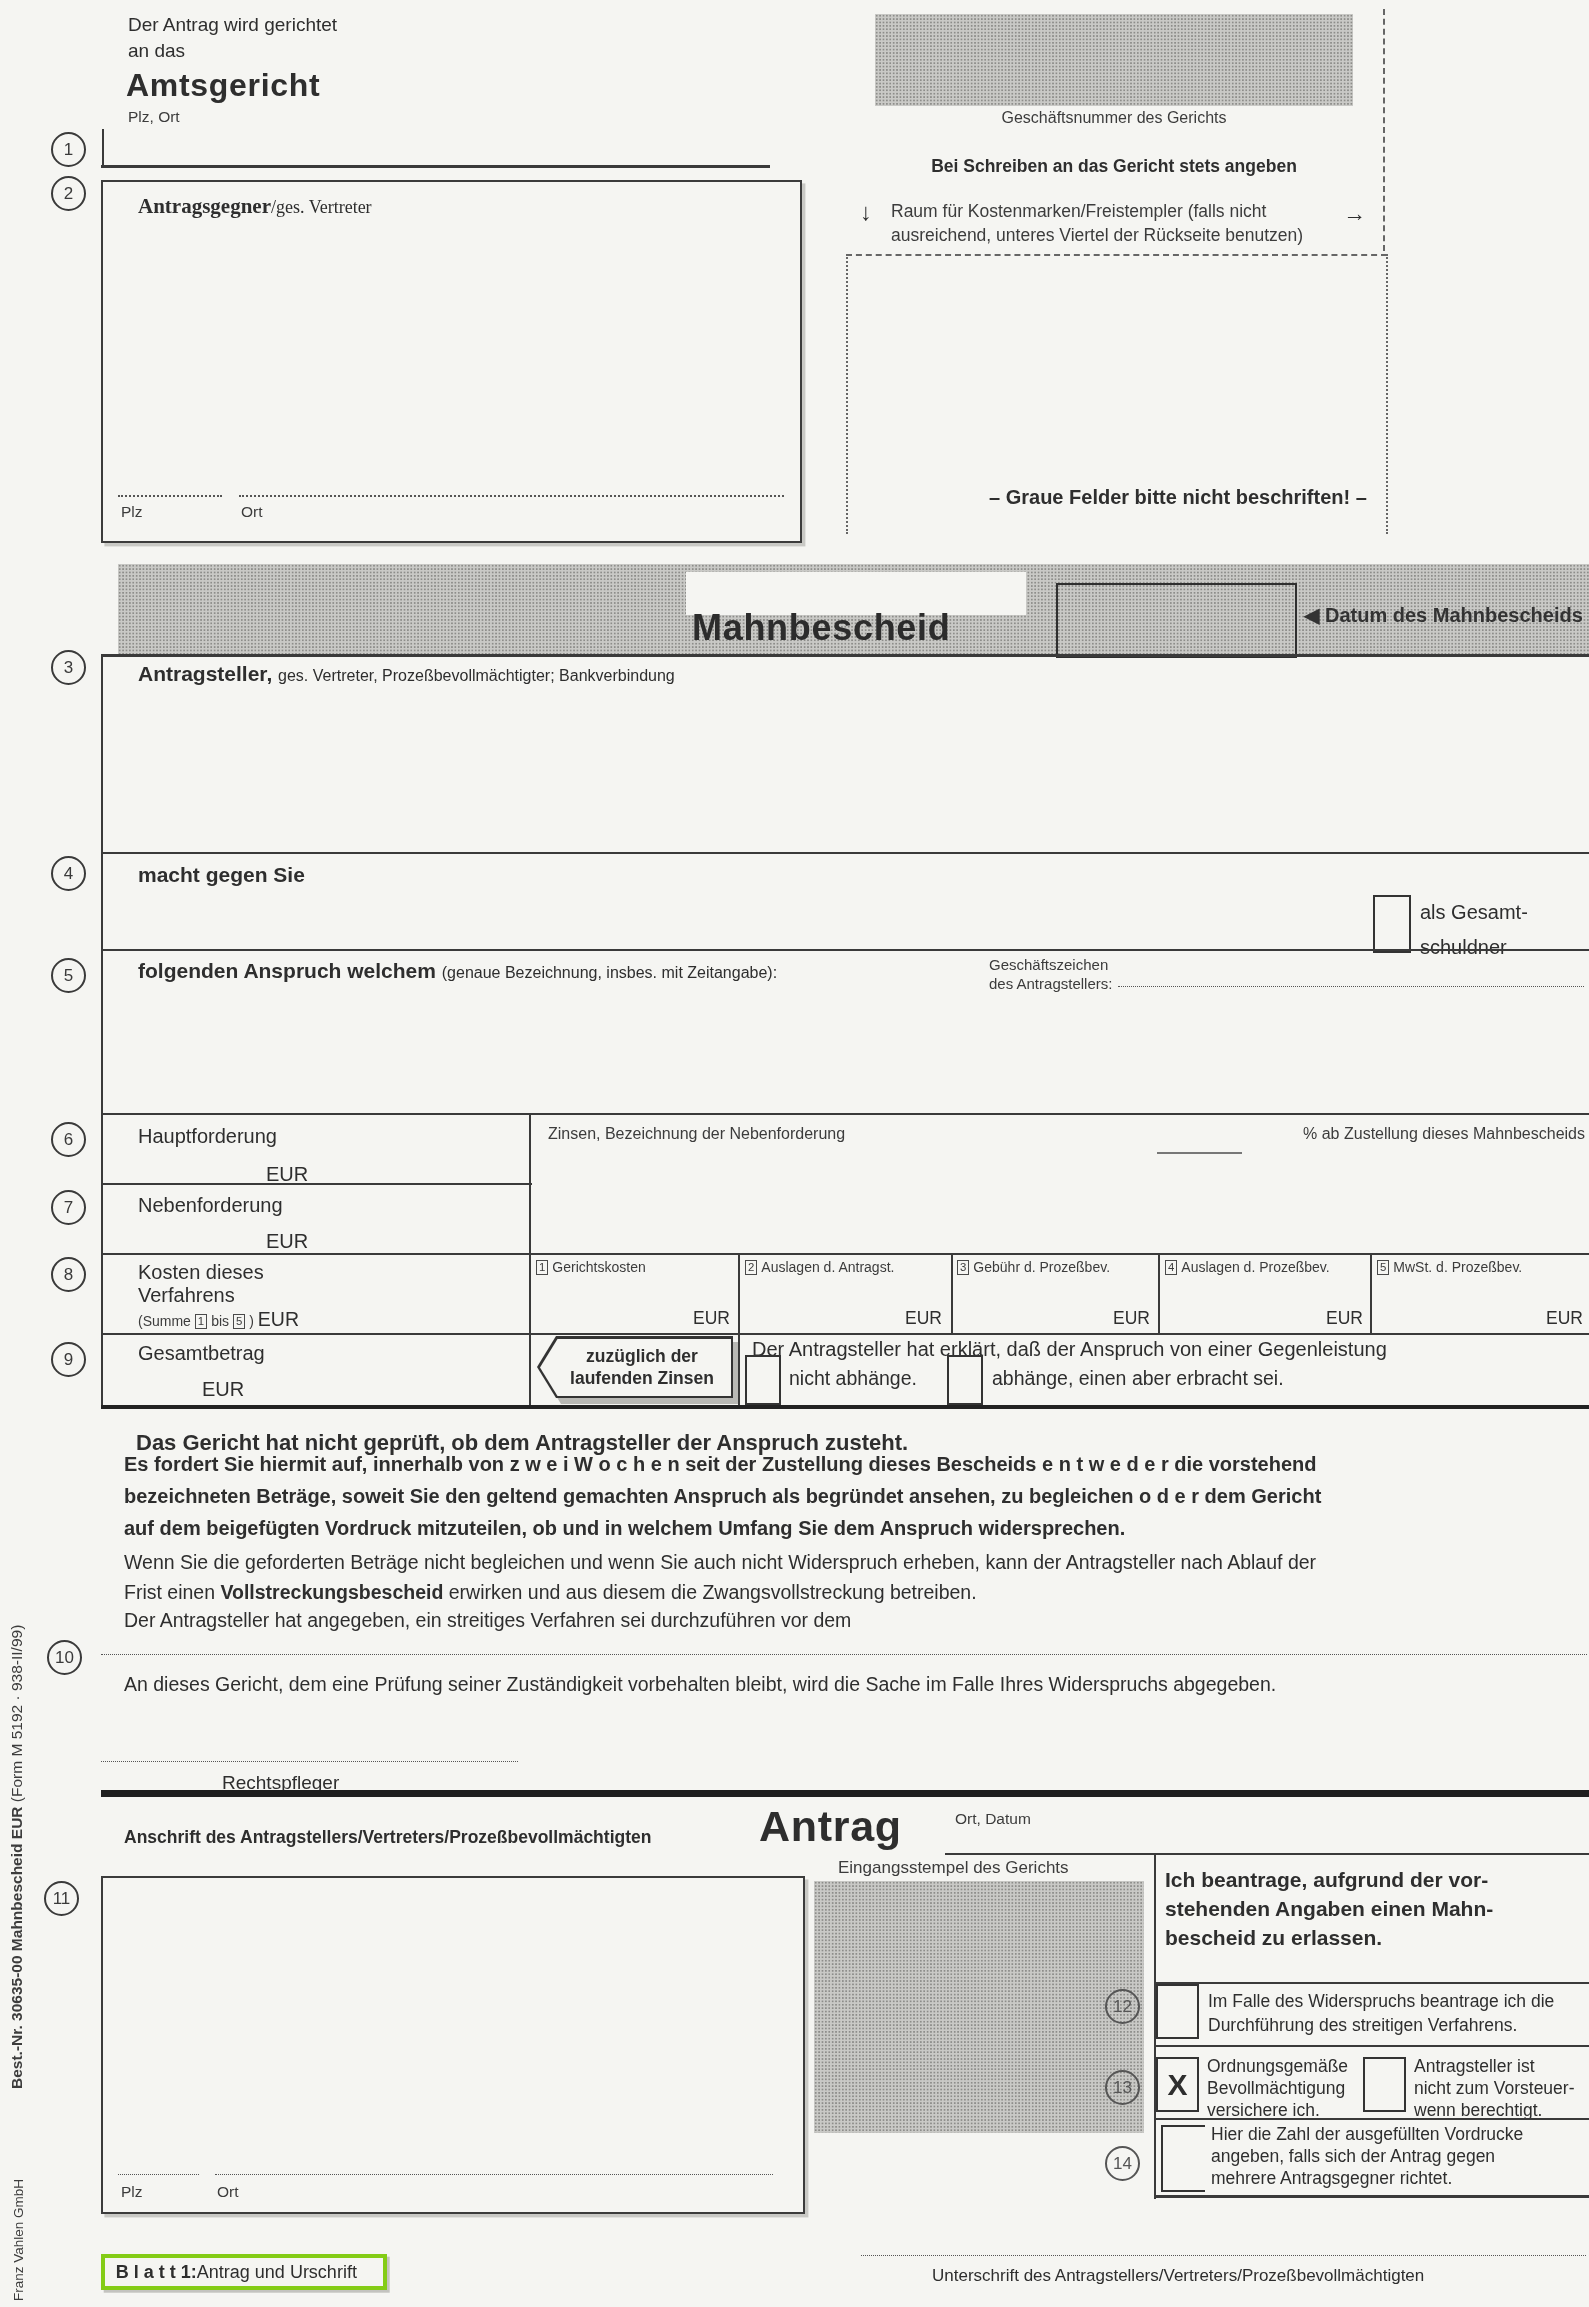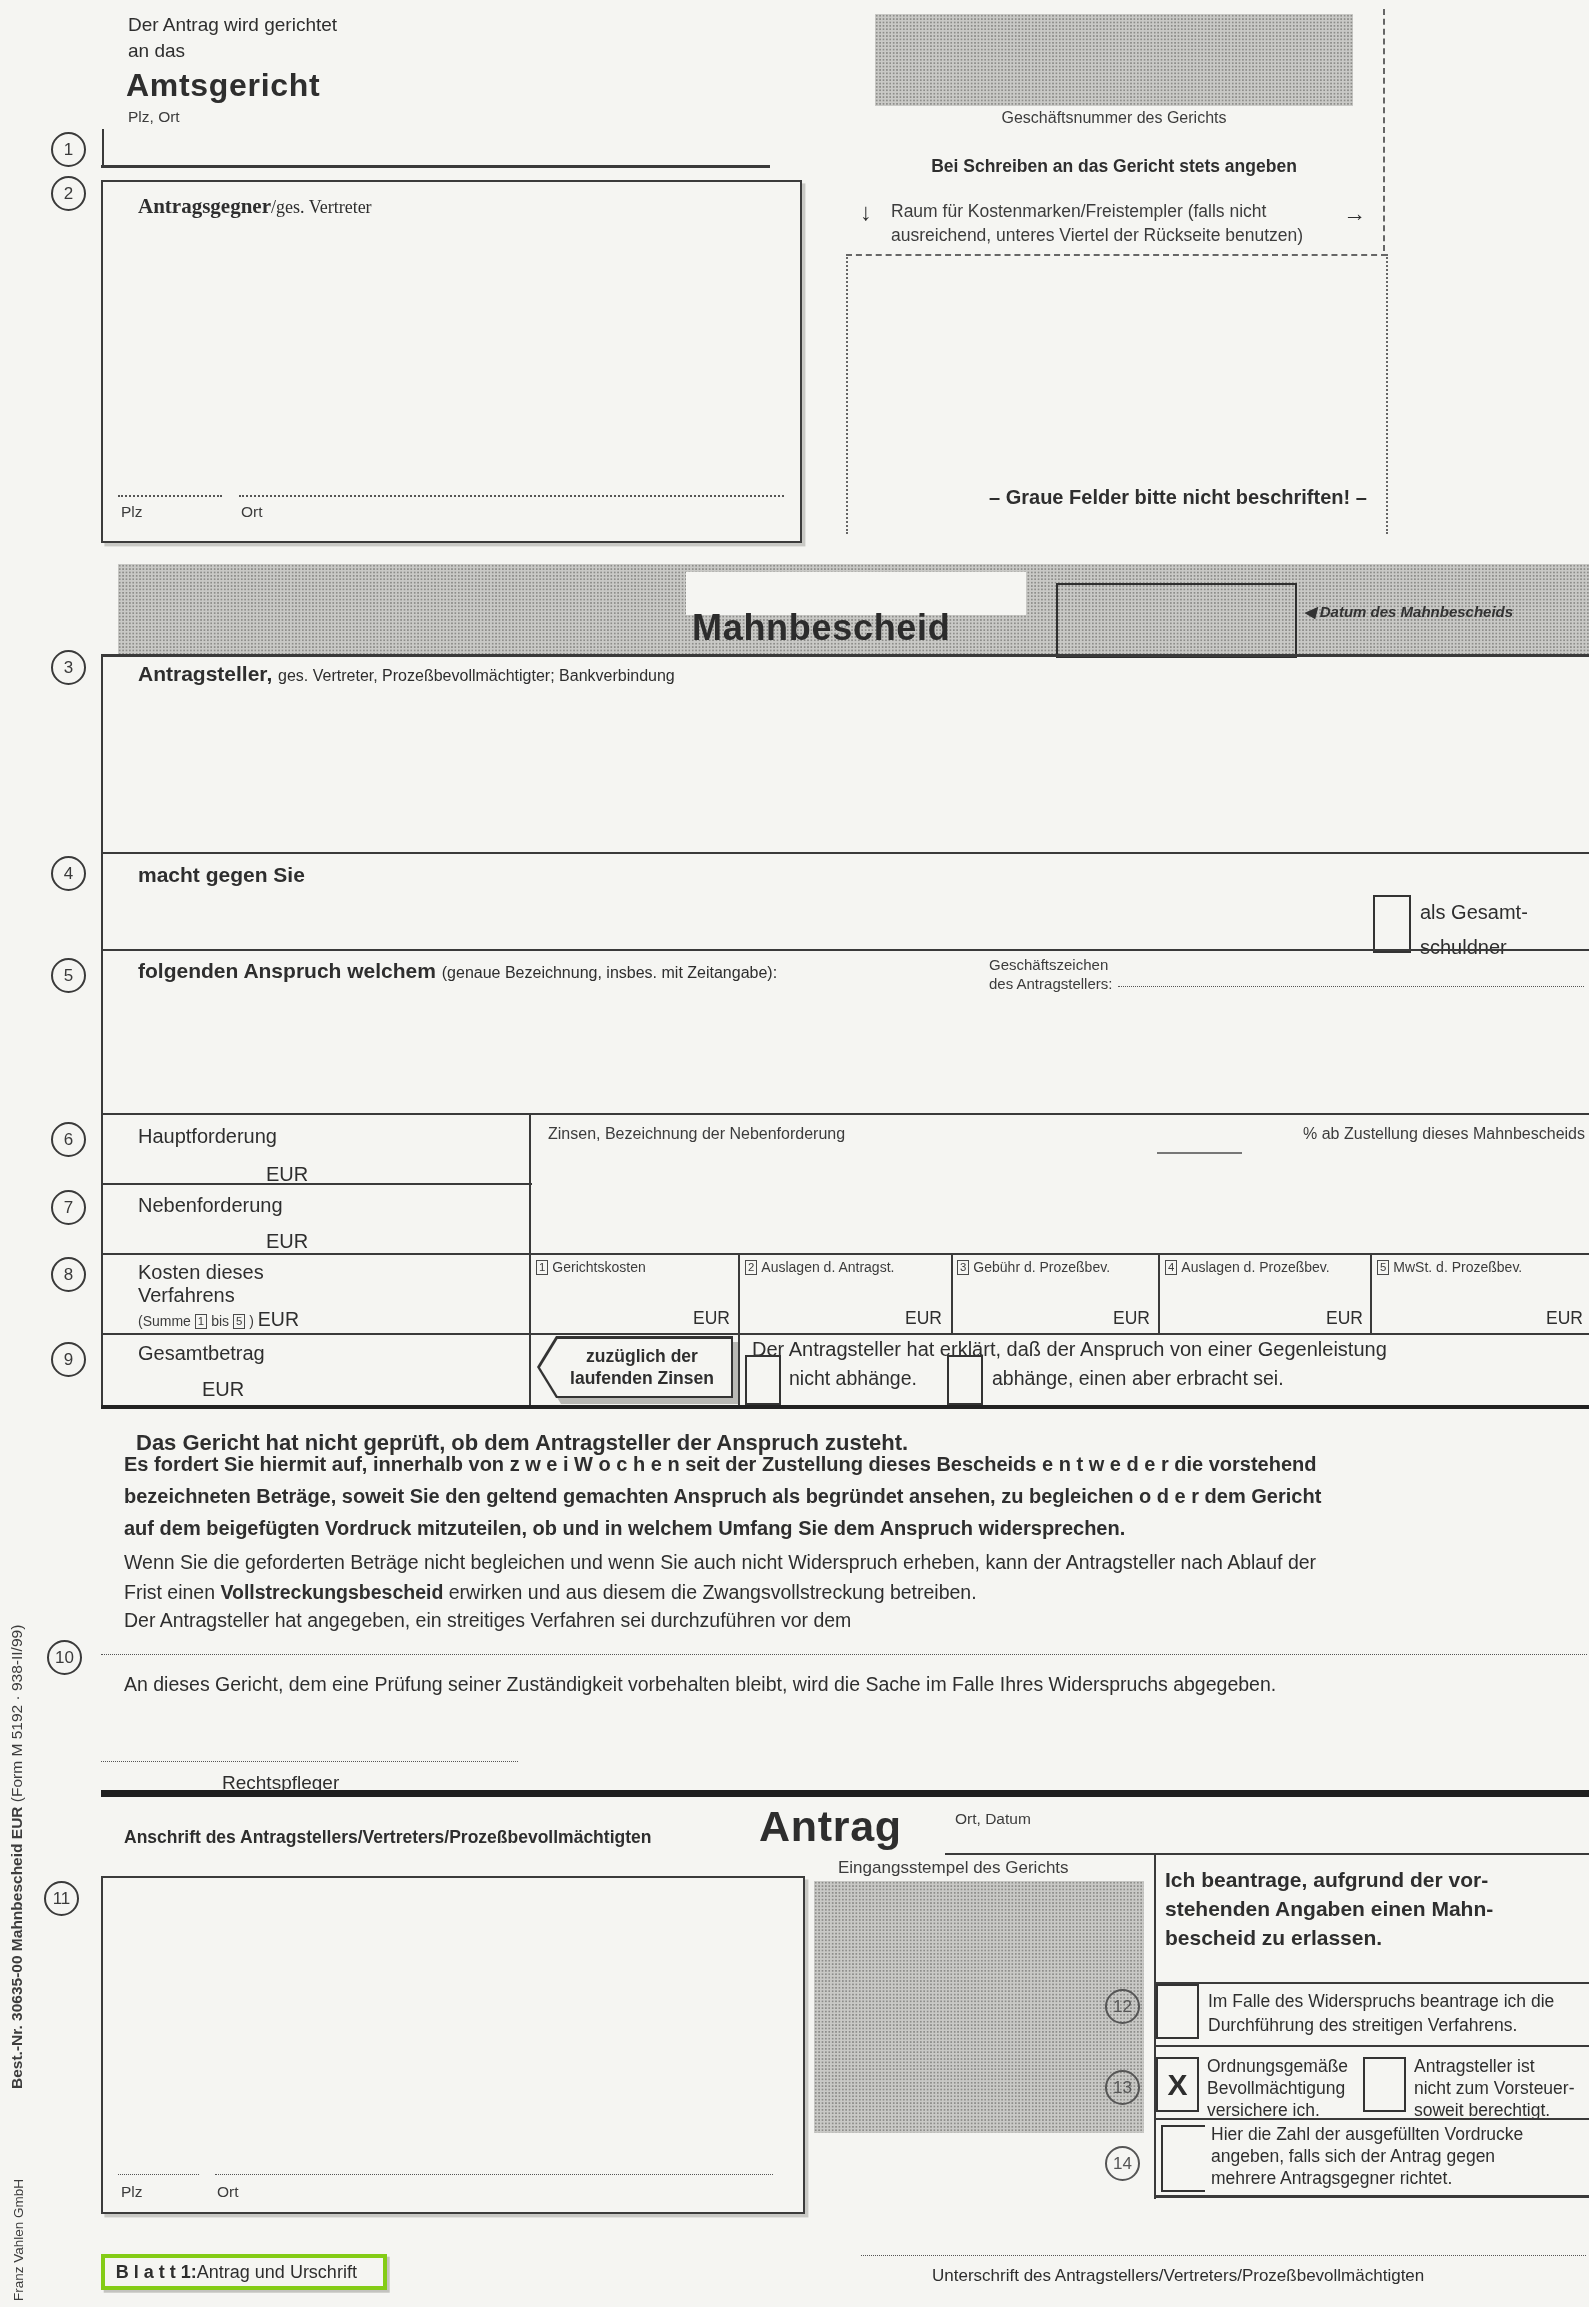--- a/index.html
+++ b/index.html
@@ -71,21 +71,21 @@
   </div>
   <div class="dotl" style="left:118px;top:495px;width:104px;"></div>
   <div class="dotl" style="left:239px;top:495px;width:545px;"></div>
   <div class="abs sm" style="left:121px;top:503px;">Plz</div>
   <div class="abs sm" style="left:241px;top:503px;">Ort</div>
 
   <div class="abs ht" style="left:118px;top:564px;width:1471px;height:92px;"></div>
   <div class="abs" style="left:686px;top:572px;width:340px;height:43px;background:#f5f5f2;"></div>
   <div class="abs b" style="left:692px;top:607px;font-size:36px;color:#2c2c2c;letter-spacing:0.7px;">Mahnbescheid</div>
   <div class="abs" style="left:1056px;top:583px;width:237px;height:71px;border:2px solid #2f2f2f;"></div>
-  <div class="abs b" style="left:1304px;top:603px;font-size:15px;color:#333;font-style:italic;">
+  <div class="abs b" style="left:1304px;top:603px;font-size:20px;color:#333;">
     <span>◀</span>
     <span>Datum des Mahnbescheids</span>
   </div>
 
   <div class="hline" style="left:101px;top:654px;width:1488px;height:2.7px;"></div>
   <div class="vline" style="left:101px;top:654px;width:2px;height:755px;"></div>
 
   <div class="abs" style="left:138px;top:662px;font-size:21px;">
     <span class="b">Antragsteller,</span> <span style="font-size:16px;">ges. Vertreter, Prozeßbevollmächtigter; Bankverbindung</span>
   </div>
@@ -220,21 +220,21 @@
   <div class="cb" style="left:1156px;top:2057px;width:39px;height:51px;display:flex;align-items:center;justify-content:center;font-size:30px;font-weight:bold;">X</div>
   <div class="abs" style="left:1207px;top:2055px;font-size:17.5px;line-height:22px;">
     <div>Ordnungsgemäße</div>
       <div>Bevollmächtigung</div>
       <div>versichere ich.</div>
   </div>
   <div class="cb" style="left:1363px;top:2057px;width:39px;height:51px;"></div>
   <div class="abs" style="left:1414px;top:2055px;font-size:17.5px;line-height:22px;">
     <div>Antragsteller ist</div>
       <div>nicht zum Vorsteuer-</div>
-      <div>soweit berechtigt.</div>
+      <div>wenn berechtigt.</div>
   </div>
   <div class="circ" style="left:1105px;top:2070px;border-color:#555;color:#555;">13</div>
 
   <div class="hline" style="left:1154px;top:2118px;width:435px;height:2px;"></div>
   <div class="abs" style="left:1161px;top:2125px;width:42px;height:63px;border-left:2px solid #333;border-top:2px solid #333;border-bottom:2px solid #333;"></div>
   <div class="abs" style="left:1211px;top:2123px;font-size:17.5px;line-height:22px;">
     <div>Hier die Zahl der ausgefüllten Vordrucke</div>
       <div>angeben, falls sich der Antrag gegen</div>
       <div>mehrere Antragsgegner richtet.</div>
   </div>

